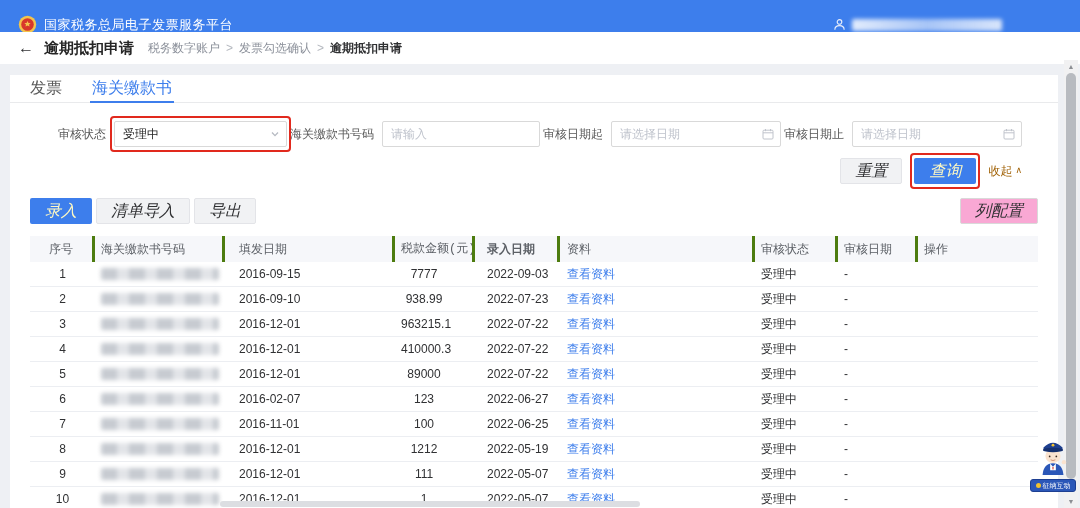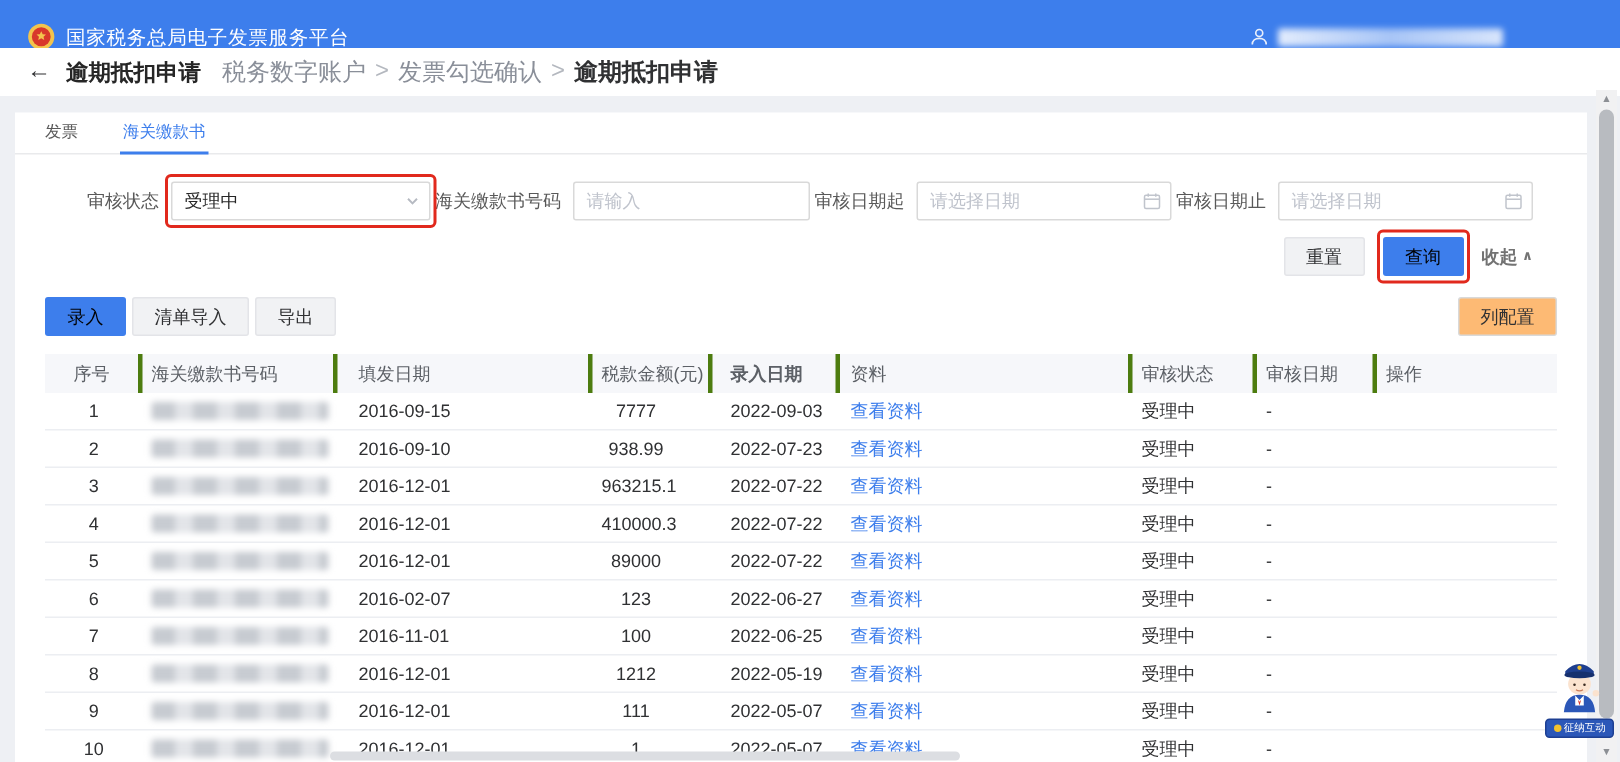--- a/index.html
+++ b/index.html
@@ -22,31 +22,31 @@
   .redact-user { width:150px; height:12px; border-radius:2px;
     background:linear-gradient(90deg,rgba(255,255,255,.85),rgba(255,255,255,.55),rgba(255,255,255,.8));
     filter:blur(2px); }
   
   .crumbbar {
     position:absolute; top:32px; left:0; width:1080px; height:32px;
     background:#fff; display:flex; align-items:center; padding:0 18px; gap:10px;
   }
   .back-arrow { font-size:16px; color:#303133; cursor:pointer; line-height:1; }
   .page-title { font-size:15px; font-weight:bold; color:#262626; }
-  .crumbs { display:flex; align-items:center; gap:6px; color:#8a8f99; font-size:16px; margin-left:4px; }
+  .crumbs { display:flex; align-items:center; gap:6px; color:#8a8f99; font-size:12px; margin-left:4px; }
   .crumbs .sep { color:#b4b8bf; }
   .crumbs .crumb-last { color:#303133; font-weight:600; }
   
   .card {
     position:absolute; top:75px; left:10px; width:1048px; bottom:0;
     background:#fff;
   }
   
   .tabs { height:28px; border-bottom:1px solid #e9eaec; display:flex; gap:30px; padding:0 20px; }
-  .tab { font-size:11px; color:#595959; line-height:26px; cursor:pointer; position:relative; }
+  .tab { font-size:16px; color:#595959; line-height:26px; cursor:pointer; position:relative; }
   .tab.active { color:#3d7eec; }
   .tab.active::after { content:""; position:absolute; left:-2px; right:-2px; bottom:-1px; height:2px; background:#3d7eec; }
   
   .filters { display:flex; align-items:center; justify-content:space-between;
     padding:0 36px 0 48px; margin-top:18px; }
   .f-item { display:flex; align-items:center; gap:8px; }
   .f-label { color:#595959; white-space:nowrap; }
   .sel-wrap, .btn-wrap { position:relative; }
   .select {
     width:173px; height:26px; border:1px solid #d9d9d9; border-radius:2px;
@@ -59,40 +59,40 @@
   .tinput { height:26px; border:1px solid #d9d9d9; border-radius:2px; padding:0 8px;
     font-size:12px; color:#262626; outline:none; font-family:inherit; }
   .tinput::placeholder { color:#bfc3cc; }
   .w-num { width:158px; }
   .date-wrap { position:relative; }
   .w-date { width:170px; padding-right:24px; }
   .cal-icon { position:absolute; right:7px; top:7px; }
   
   .filter-btns { display:flex; align-items:center; justify-content:flex-end; gap:12px;
     padding-right:36px; margin-top:11px; }
-  .btn { height:26px; padding:0 14px; border-radius:2px; font-size:12px; cursor:pointer;
-    border:1px solid transparent; display:inline-flex; align-items:center; font-family:inherit; }
+  .btn { height:26px; padding:0 14px; border-radius:2px; font-size:16px; cursor:pointer;
+    border:1px solid transparent; display:inline-flex; align-items:center; font-family:inherit;font-style:italic; }
   .btn-plain { background:#f1f2f4; color:#303133; border-color:#e3e4e8; }
-  .btn-primary { background:#3d7eec; color:#000000; }
-  .btn-white { background:#fdba74; color:#303133; border-color:#d9d9d9; }
-  .collapse-link { color:#737373; cursor:pointer; display:inline-flex; align-items:center; gap:3px;font-weight:bold; }
+  .btn-primary { background:#3d7eec; color:#fef9c3; }
+  .btn-white { background:#f9a8d4; color:#303133; border-color:#d9d9d9; }
+  .collapse-link { color:#a16207; cursor:pointer; display:inline-flex; align-items:center; gap:3px; }
   .collapse-link .caret { font-size:9px; transform:translateY(-1px); }
   
   .toolbar { display:flex; align-items:center; padding:0 20px; margin-top:14px; gap:4px; }
   .toolbar .spacer { flex:1; }
   
   .table { margin:12px 20px 0; }
   .thead, .trow { display:grid;
     grid-template-columns:65px 130px 170px 80px 85px 195px 83px 80px 1fr; }
   .thead { background:#f6f7fa; height:26px; line-height:26px; color:#5c6066; }
   .th { padding:0 6px; overflow:hidden; white-space:nowrap; border-right:3px solid #4d7c0f; }
   .th:last-child { border-right:none; }
   .th.c1 { text-align:center; }
   .th.c3 { padding-left:14px; }
-  .th.c4 { text-align:right; padding-right:5px; }
+  .th.c4 { text-align:right; padding-right:5px;font-family:Liberation Mono, monospace; }
   .th.c5 { padding-left:12px;font-weight:bold; }
   .th.c6 { padding-left:7px; }
   .trow { height:25px; line-height:24px; border-bottom:1px solid #eceef2; color:#303133; }
   .td { padding:0 6px; overflow:hidden; white-space:nowrap; }
   .td.c1 { text-align:center; color:#303133; }
   .td.c2 { display:flex; align-items:center; }
   .td.c3 { padding-left:14px; }
   .td.c4 { text-align:center; padding-right:28px; }
   .td.c5 { padding-left:12px; }
   .td.c6 { padding-left:7px; }

